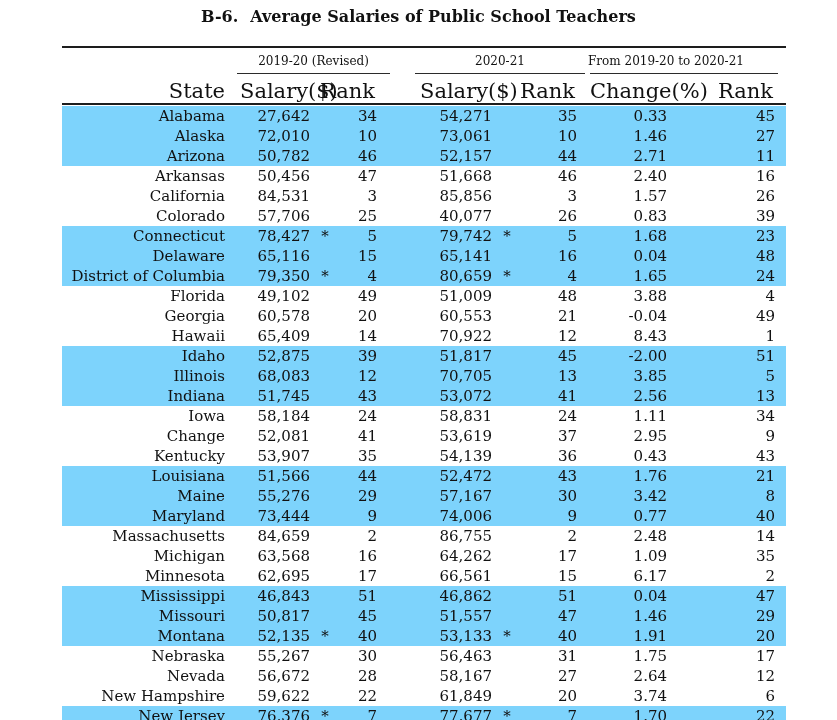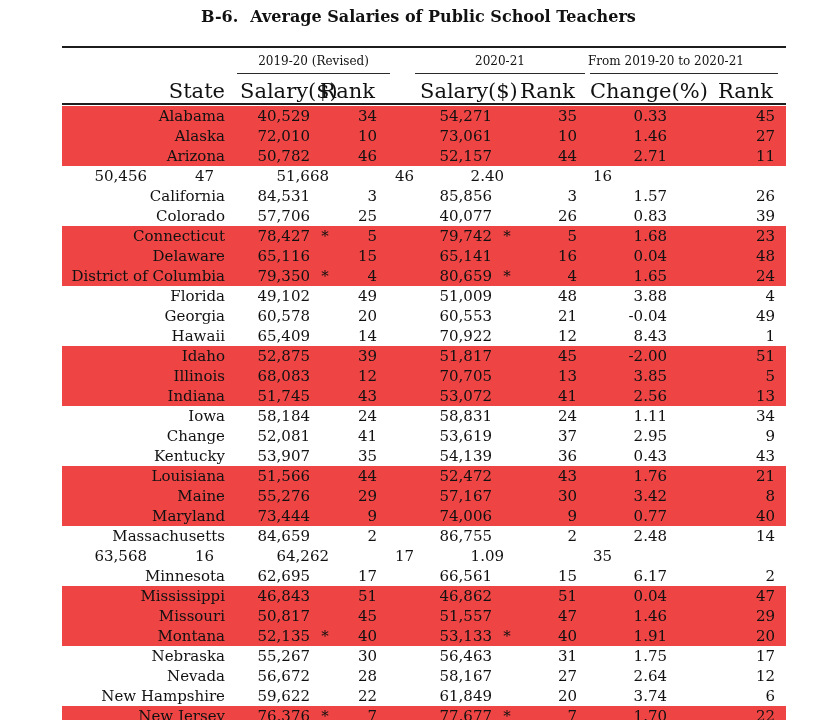--- a/index.html
+++ b/index.html
@@ -23,21 +23,21 @@
   .colh{position:absolute;top:80px;height:22px;line-height:22px;font-size:21px;white-space:nowrap;}
   .state-h{left:62px;width:163px;text-align:right;}
   .salary1-h{left:240px;}
   .rank1-h{left:300px;width:75px;text-align:right;}
   .salary2-h{left:420px;}
   .rank2-h{left:500px;width:75px;text-align:right;}
   .change-h{left:590px;}
   .rank3-h{left:698px;width:75px;text-align:right;}
   .rows{position:absolute;left:62px;top:106px;width:724px;}
   .row{display:flex;height:20px;line-height:20px;font-size:15px;}
-  .row.shaded{background:#ef4444;}
+  .row.shaded{background:#7dd3fc;}
   .cell{white-space:nowrap;}
   .cell.state{width:163px;text-align:right;}
   .cell.salary1{width:85px;text-align:right;}
   .cell.ast1{width:30px;text-align:center;}
   .cell.rank1{width:37px;text-align:right;}
   .cell.salary2{width:115px;text-align:right;}
   .cell.ast2{width:30px;text-align:center;}
   .cell.rank2{width:55px;text-align:right;}
   .cell.change{width:90px;text-align:right;}
   .cell.rank3{width:108px;text-align:right;}
@@ -67,21 +67,21 @@
   <div class="colh salary2-h">Salary($)</div>
   <div class="colh rank2-h">Rank</div>
   <div class="colh change-h">Change(%)</div>
   <div class="colh rank3-h">Rank</div>
 
   <div class="rule midrule"></div>
 
   <div class="rows" id="rows">
       <div class="row shaded">
         <div class="cell state">Alabama</div>
-        <div class="cell salary1">40,529</div>
+        <div class="cell salary1">27,642</div>
         <div class="cell ast1"></div>
         <div class="cell rank1">34</div>
         <div class="cell salary2">54,271</div>
         <div class="cell ast2"></div>
         <div class="cell rank2">35</div>
         <div class="cell change">0.33</div>
         <div class="cell rank3">45</div>
       </div>
       <div class="row shaded">
         <div class="cell state">Alaska</div>
@@ -99,20 +99,21 @@
         <div class="cell salary1">50,782</div>
         <div class="cell ast1"></div>
         <div class="cell rank1">46</div>
         <div class="cell salary2">52,157</div>
         <div class="cell ast2"></div>
         <div class="cell rank2">44</div>
         <div class="cell change">2.71</div>
         <div class="cell rank3">11</div>
       </div>
       <div class="row">
+        <div class="cell state">Arkansas</div>
         <div class="cell salary1">50,456</div>
         <div class="cell ast1"></div>
         <div class="cell rank1">47</div>
         <div class="cell salary2">51,668</div>
         <div class="cell ast2"></div>
         <div class="cell rank2">46</div>
         <div class="cell change">2.40</div>
         <div class="cell rank3">16</div>
       </div>
       <div class="row">
@@ -307,20 +308,21 @@
         <div class="cell salary1">84,659</div>
         <div class="cell ast1"></div>
         <div class="cell rank1">2</div>
         <div class="cell salary2">86,755</div>
         <div class="cell ast2"></div>
         <div class="cell rank2">2</div>
         <div class="cell change">2.48</div>
         <div class="cell rank3">14</div>
       </div>
       <div class="row">
+        <div class="cell state">Michigan</div>
         <div class="cell salary1">63,568</div>
         <div class="cell ast1"></div>
         <div class="cell rank1">16</div>
         <div class="cell salary2">64,262</div>
         <div class="cell ast2"></div>
         <div class="cell rank2">17</div>
         <div class="cell change">1.09</div>
         <div class="cell rank3">35</div>
       </div>
       <div class="row">

